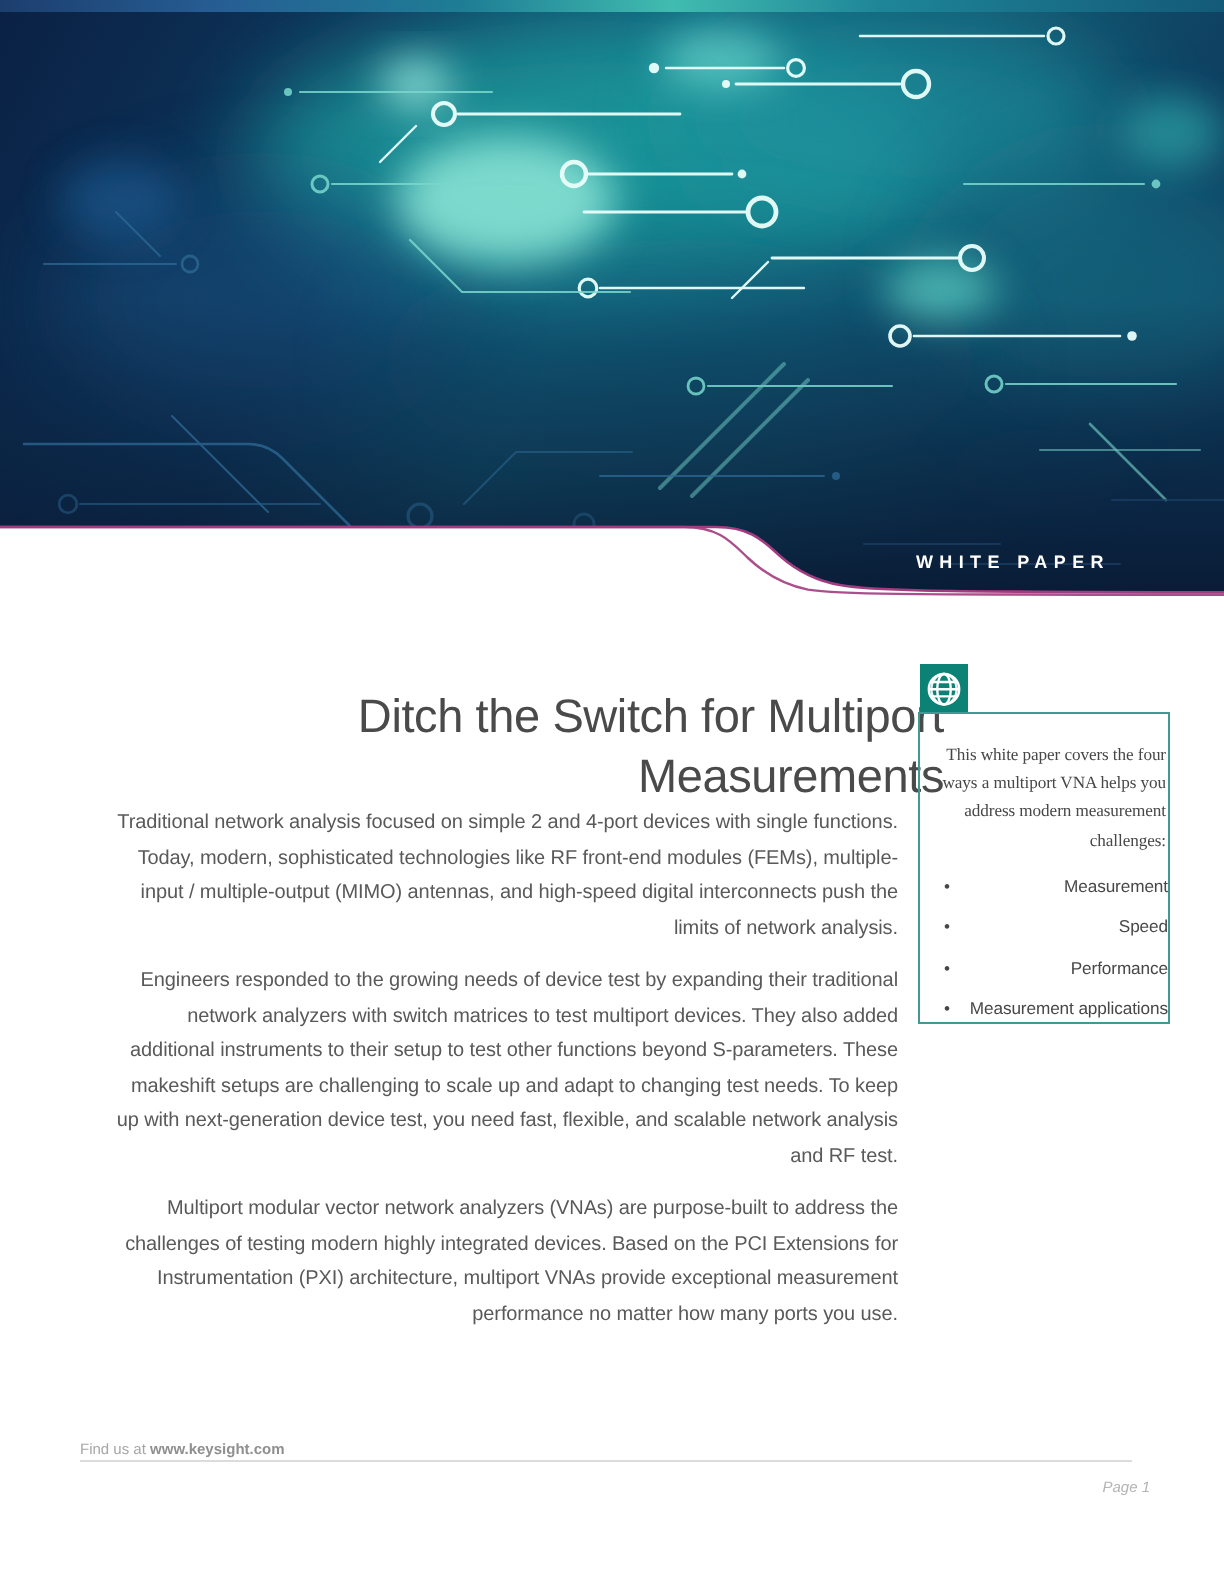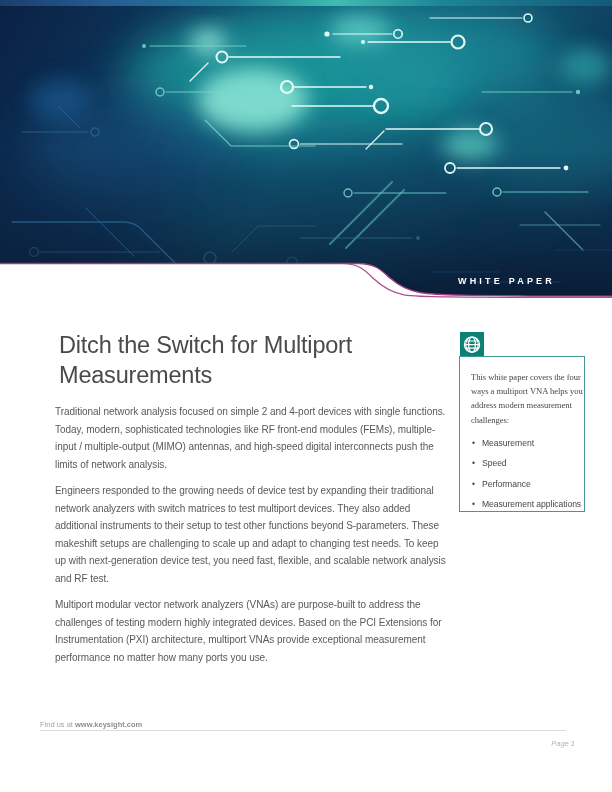--- a/index.html
+++ b/index.html
@@ -1,17 +1,17 @@
 <!DOCTYPE html>
 <html><head>
 <meta charset="utf-8">
 <style>
   html,body{margin:0;padding:0;}
   body{width:612px;height:792px;background:#ffffff;font-family:"Liberation Sans",sans-serif;overflow:hidden;}
-  .page{position:relative;width:612px;height:792px;background:#ffffff;overflow:hidden;}
+  .page{position:relative;width:612px;height:792px;background:#ffffff;overflow:hidden;text-align:right;}
 
   
   .hero{position:absolute;top:0;left:0;width:612px;height:298px;}
   .hero svg{display:block;}
   .white-paper-label{
     position:absolute;top:276px;right:57px;
     color:#ffffff;font-size:9px;font-weight:bold;letter-spacing:3.2px;
   }
 
   
@@ -167,21 +167,21 @@
 
       <rect x="0" y="0" width="612" height="6" fill="url(#topbar)"></rect>
 
       <path d="M0,263.5 H358 C376,263.5 382,271 390,278 C398,285 408,290.5 420,292.5 C434,295 452,296 612,296.2 L612,298 L0,298 Z" fill="#ffffff"></path>
       <path d="M0,263.5 H358 C376,263.5 382,271 390,278 C398,285 408,290.5 420,292.5 C434,295 452,296 612,296.2" fill="none" stroke="#a23c80" stroke-width="1.3"></path>
       <path d="M0,263.5 H342 C360,263.5 366,271.5 374,279 C382,286.5 392,292.5 404,294.8 C418,297 440,297.4 612,297.4" fill="none" stroke="#a23c80" stroke-width="1.2" opacity="0.9"></path>
     </svg>
     <div class="white-paper-label">WHITE PAPER</div>
   </div>
 
-  <h1 class="page-title" style="margin:4px;">Ditch the Switch for Multiport Measurements</h1>
+  <h1 class="page-title" style="margin:17px;">Ditch the Switch for Multiport Measurements</h1>
 
   <div class="body-copy">
     <p>Traditional network analysis focused on simple 2 and 4-port devices with single functions. Today, modern, sophisticated technologies like RF front-end modules (FEMs), multiple-input / multiple-output (MIMO) antennas, and high-speed digital interconnects push the limits of network analysis.</p>
     <p>Engineers responded to the growing needs of device test by expanding their traditional network analyzers with switch matrices to test multiport devices. They also added additional instruments to their setup to test other functions beyond S-parameters. These makeshift setups are challenging to scale up and adapt to changing test needs. To keep up with next-generation device test, you need fast, flexible, and scalable network analysis and RF test.</p>
     <p>Multiport modular vector network analyzers (VNAs) are purpose-built to address the challenges of testing modern highly integrated devices. Based on the PCI Extensions for Instrumentation (PXI) architecture, multiport VNAs provide exceptional measurement performance no matter how many ports you use.</p>
   </div>
 
   <div class="sidebar-icon">
     <svg width="24" height="24" viewBox="0 0 24 24">
       <defs>

